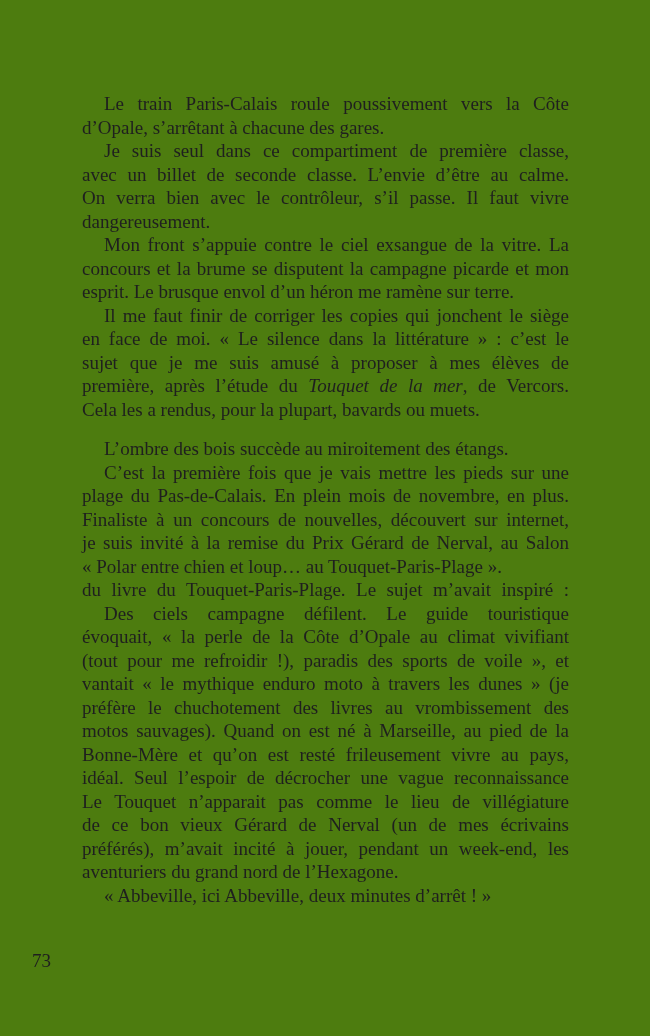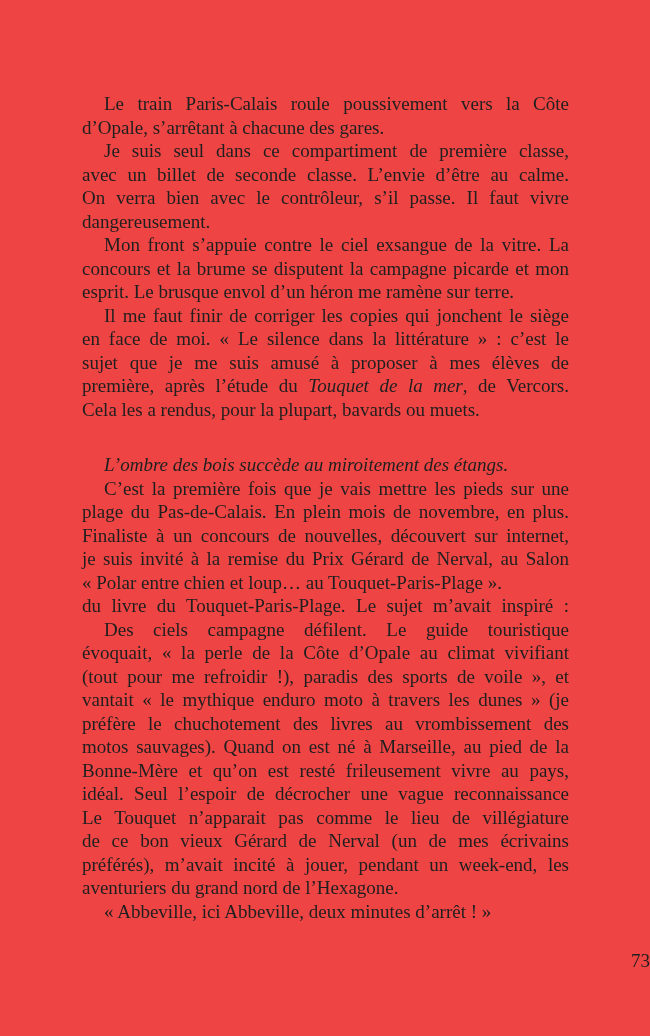--- a/index.html
+++ b/index.html
@@ -7,49 +7,49 @@
   body {
     background: #ffffff;
     position: relative;
     font-family: "Liberation Serif", "DejaVu Serif", serif;
     color: #1f1f1f;
     overflow: hidden;
   }
   .book-page {
     position: absolute;
     inset: 0;
-    background: #ef4444;
+    background: #4d7c0f;
   }
   .text-block {
     position: absolute;
     left: 82px;
     top: 92px;
     width: 487px;
     font-size: 19px;
     line-height: 23.5px;
   }
   .para { }
-  .para.spaced { margin-top: 32px; font-style: italic; }
+  .para.spaced { margin-top: 16px; }
   .line {
     text-align: justify;
     text-align-last: justify;
     -moz-text-align-last: justify;
   }
   .line.first { text-indent: 22px; }
   .line.last {
     text-align-last: left;
     -moz-text-align-last: left;
   }
   .line em { font-style: italic; }
   .page-number {
     position: absolute;
     top: 949px;
     left: 0;
     width: 650px;
-    text-align: right;
+    text-align: left;
     font-size: 19px;
     line-height: 23.5px;
     padding-left: 32px;
   }
 </style>
 </head>
 <body style="background: rgb(255, 255, 255); color: rgb(31, 31, 31);">
 
 <div class="book-page">
   <div class="text-block">

